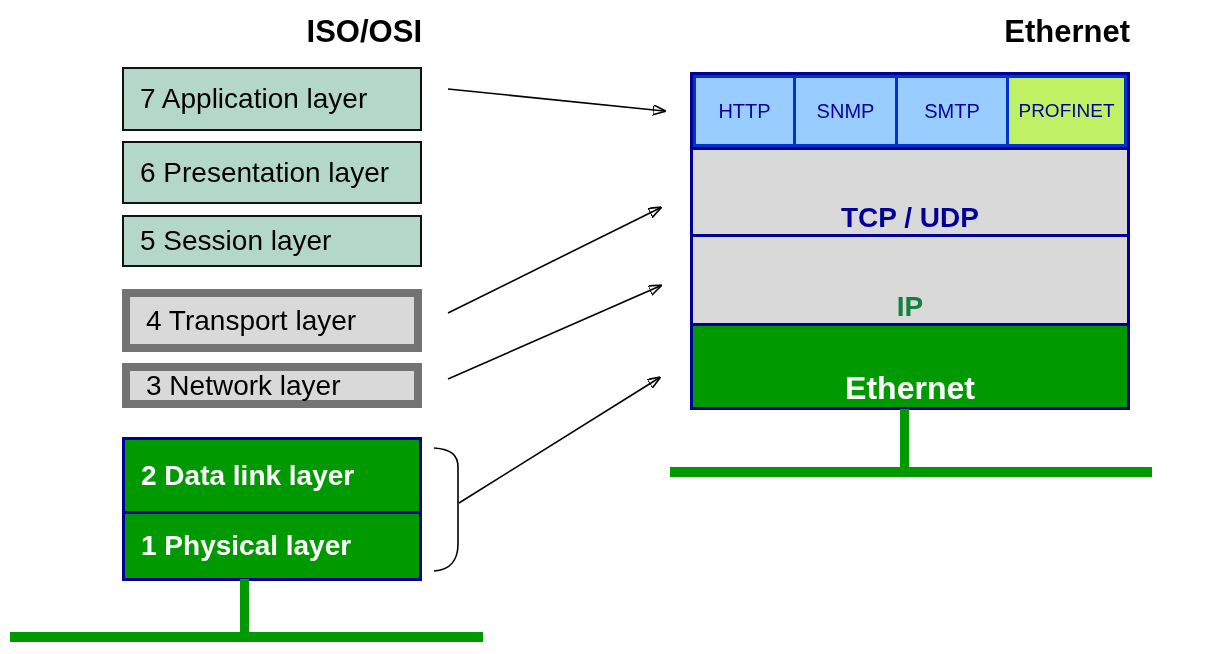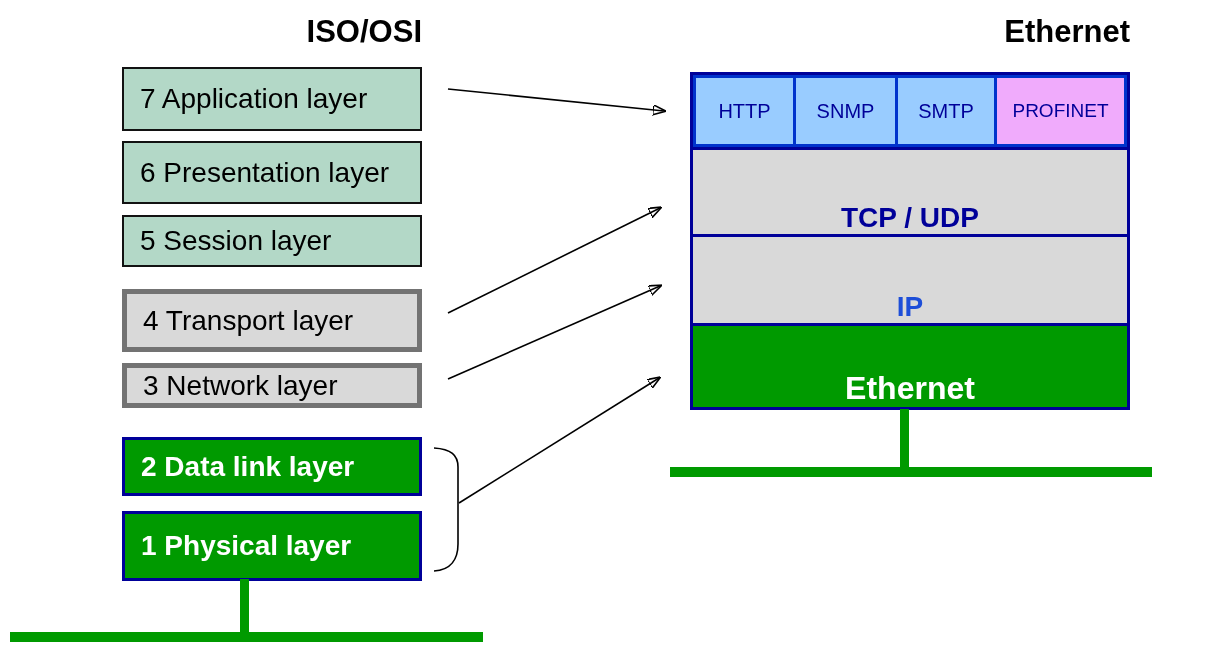--- a/index.html
+++ b/index.html
@@ -13,45 +13,45 @@
   }
   .title-left  { left:122px; top:14px; width:300px; }
   .title-right { left:690px; top:14px; width:440px; }
 
   
   .osi-box {
     position:absolute; left:122px; width:300px; box-sizing:border-box;
     display:flex; align-items:center; padding-left:16px; font-size:28px;
   }
   .osi-upper { background:#b3d8c7; border:2px solid #121212; color:#000; }
-  .osi-mid   { background:#d9d9d9; border:5px solid #737373; color:#000; }
+  .osi-mid   { background:#d9d9d9; border:8px solid #737373; color:#000; }
   .osi-low   { background:#009a00; border:3px solid #000099; color:#fff; font-weight:bold; }
 
   
   .stack {
     position:absolute; left:690px; top:72px; width:440px; box-sizing:border-box;
     border:3px solid #000099; background:#fff;
   }
   .app-row { display:flex; height:72px; }
   .app-cell {
     box-sizing:border-box; border:3px solid #0033cc; background:#99ccff;
     display:flex; align-items:center; justify-content:center;
     font-weight:normal; font-size:20px; color:#000099;
   }
   .app-cell + .app-cell { margin-left:-3px; }
   .cell-http { width:103px; }
   .cell-snmp { width:105px; }
-  .cell-smtp { width:102px; }
-  .cell-profinet { flex:1; background:#f0abfc; font-size:19px;justify-content:center; }
+  .cell-smtp { width:114px; }
+  .cell-profinet { flex:1; background:#bef264; font-size:19px;justify-content:center; }
   .stack-row {
     display:flex; align-items:flex-end; justify-content:center;
     border-top:3px solid #000099; box-sizing:border-box;
   }
   .row-tcp { height:87px; background:#d9d9d9; color:#000099; font-weight:bold; font-size:28px; }
-  .row-ip  { height:89px; background:#d9d9d9; color:#1d4ed8; font-weight:bold; font-size:28px; }
+  .row-ip  { height:89px; background:#d9d9d9; color:#15803d; font-weight:bold; font-size:28px; }
   .row-eth { height:84px; background:#009a00; color:#ffffff; font-weight:bold; font-size:32px; }
 
   
   .bus, .stem { position:absolute; background:#009a00; }
   .left-stem  { left:240px; top:579px; width:9px;  height:53px; }
   .left-bus   { left:10px;  top:632px; width:473px; height:10px; }
   .right-stem { left:900px; top:409px; width:9px;  height:58px; }
   .right-bus  { left:670px; top:467px; width:482px; height:10px; }
 
   
@@ -74,21 +74,21 @@
     </div>
   <div class="osi-box osi-upper" style="top:215px;height:52px;">
       <span>5 Session layer</span>
     </div>
   <div class="osi-box osi-mid" style="top:289px;height:63px;">
       <span>4 Transport layer</span>
     </div>
   <div class="osi-box osi-mid" style="top:363px;height:45px;">
       <span>3 Network layer</span>
     </div>
-  <div class="osi-box osi-low" style="top:437px;height:59px;">
+  <div class="osi-box osi-low" style="top:437px;height:77px;">
       <span>2 Data link layer</span>
     </div>
   <div class="osi-box osi-low" style="top:511px;height:70px;">
       <span>1 Physical layer</span>
     </div>
 
   <div class="stack">
     <div class="app-row">
       <div class="app-cell cell-http">
           <span>HTTP</span>

